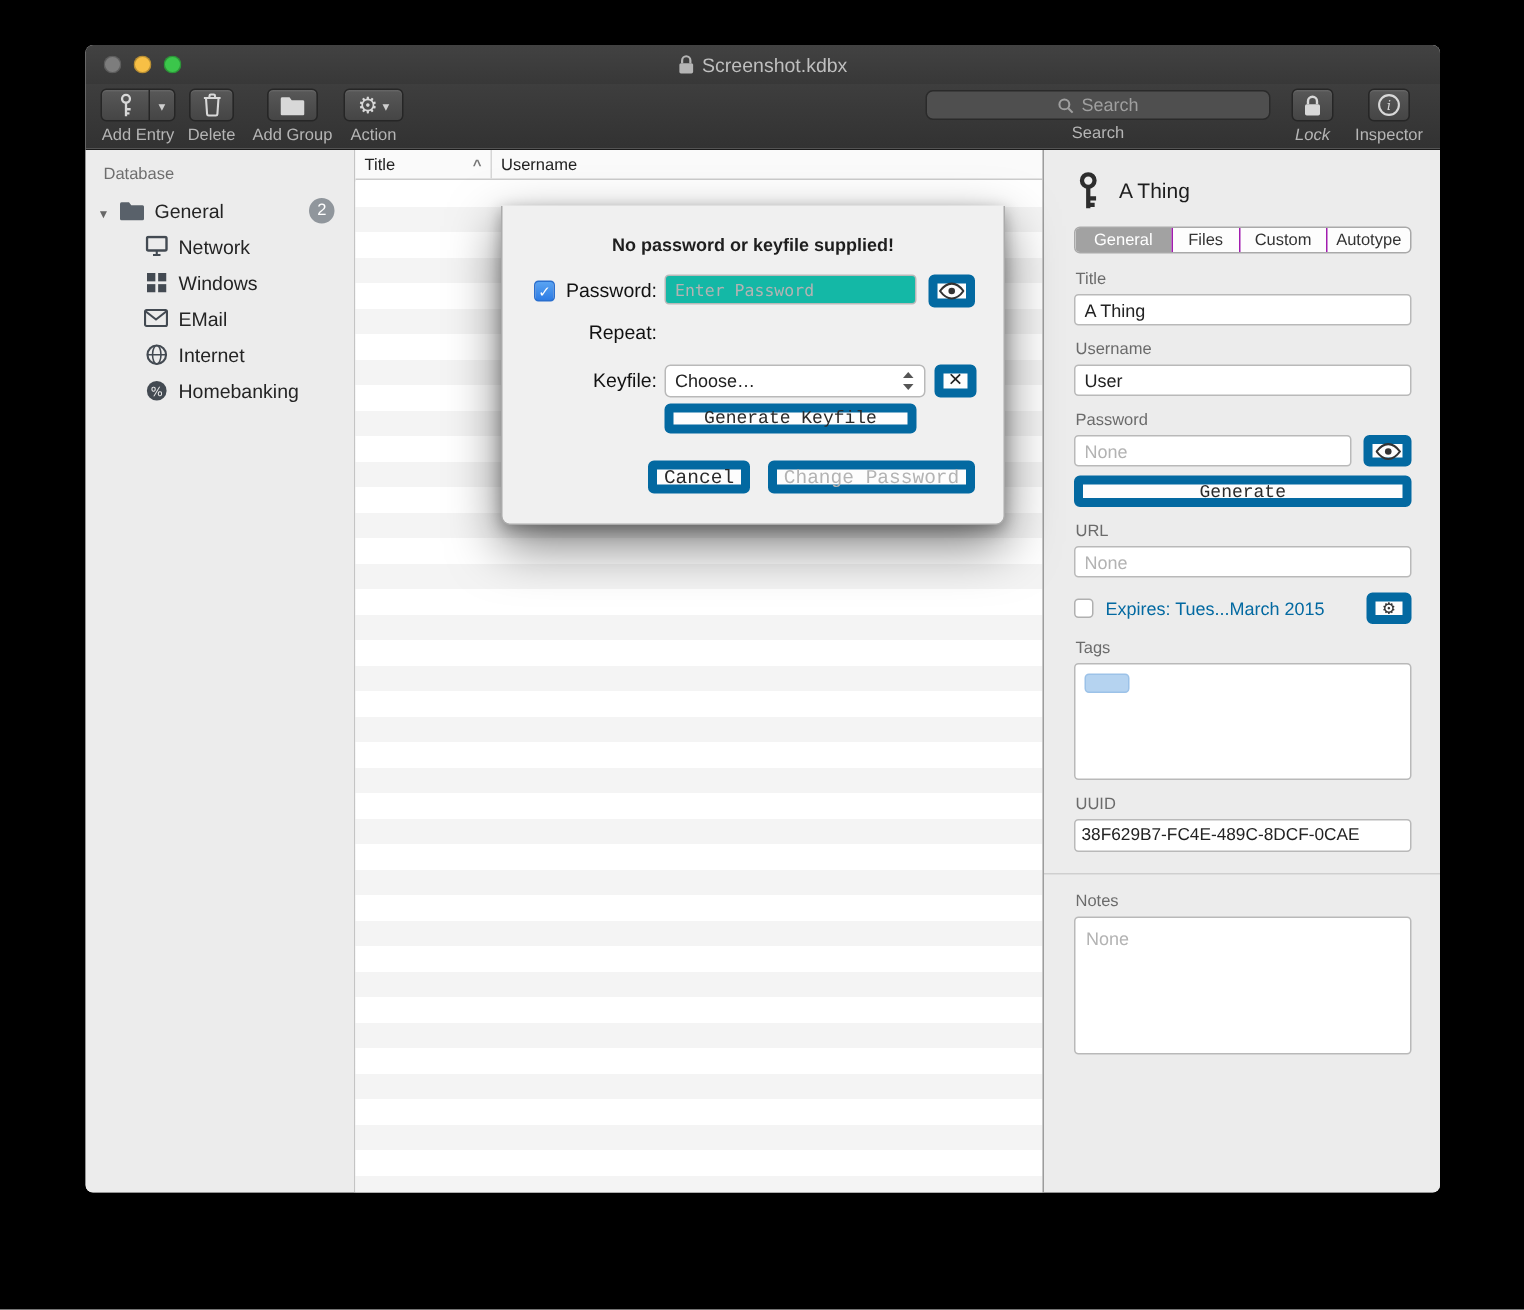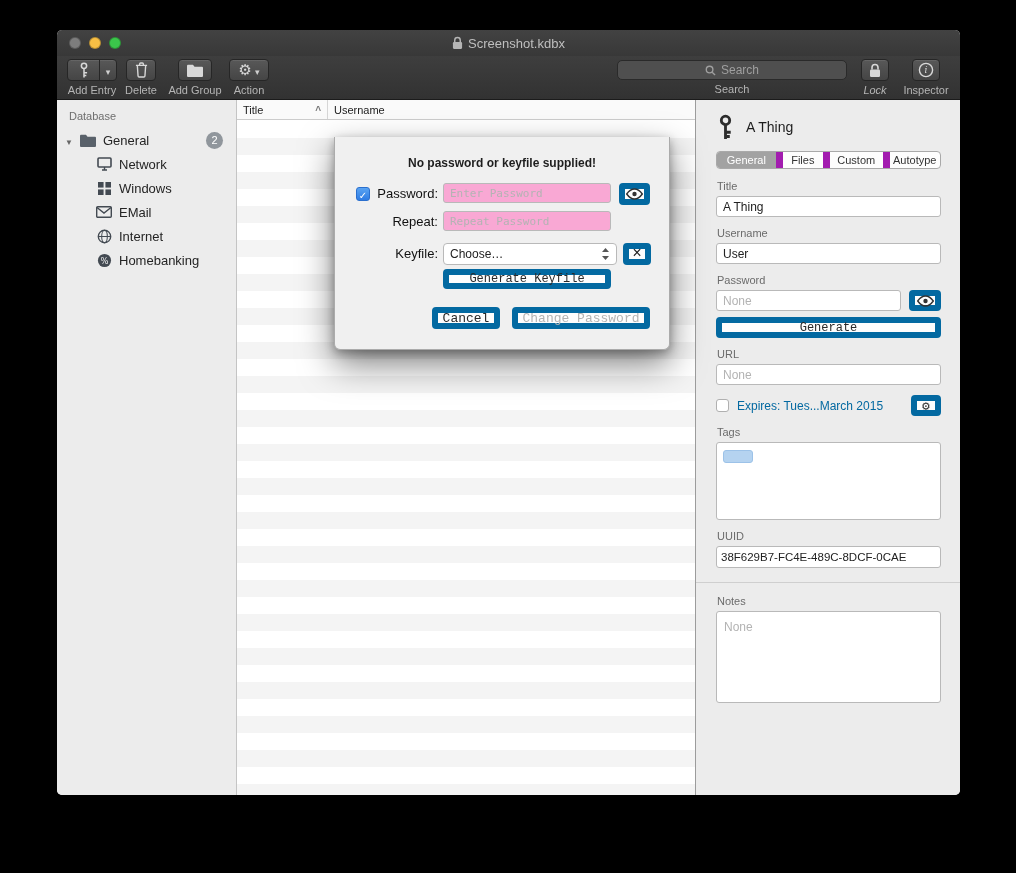--- a/index.html
+++ b/index.html
@@ -102,21 +102,21 @@
     position:absolute; left:638px; top:70px; bottom:0; width:265px;
     background:#ececec; border-left:1px solid #9c9c9c;
     padding:12px 19px 0 20px; overflow:hidden;
   }
   .insp-header { display:flex; align-items:center; gap:11px; height:30px; margin-bottom:9px; }
   .entry-title { font-size:14px; color:#1d1d1d; }
   .segmented {
     display:flex; height:18px; border:1px solid #a9a9a9; border-radius:4px;
     overflow:hidden; background:#fdfdfd; font-size:11px; margin-bottom:11px;
   }
-  .seg { display:flex; align-items:center; justify-content:center; color:#333; border-left:7px solid #a21caf; }
+  .seg { display:flex; align-items:center; justify-content:center; color:#333; border-left:1px solid #a21caf; }
   .seg:first-child { border-left:none; }
   .seg.selected { background:#a2a2a2; color:#fff; }
   .seg-general { flex:29; } .seg-files { flex:20; } .seg-custom { flex:26; } .seg-autotype { flex:25; }
 
   .fld-label { font-size:11px; color:#6b6b6b; margin:0 0 4px 1px; }
   .tfield {
     display:block; width:100%; height:21px; background:#fff;
     border:1px solid #b9b9b9; border-radius:3px;
     font-size:12px; color:#222; padding:0 6px; font-family:inherit;
   }
@@ -154,21 +154,21 @@
   .sh-check.checked {
     background:linear-gradient(#59a3f2,#2e7ce4); border:1px solid #2a6fce;
     display:flex; align-items:center; justify-content:center;
   }
   .checkmark { color:#fff; }
   .checkmark::before { content:"✓"; font-size:10px; }
   .sh-label { position:absolute; left:37px; width:66px; text-align:right; font-size:13px; color:#111; line-height:22px; white-space:nowrap; }
   .lbl-pass { top:46px; } .lbl-repeat { top:74px; } .lbl-keyfile { top:106px; }
   .sh-field {
     position:absolute; left:108px; width:168px; height:20px;
-    background:#f9a8d4; border:1px solid #b9b9b9; border-radius:3px;
+    background:#14b8a6; border:1px solid #b9b9b9; border-radius:3px;
     font-family:"DejaVu Sans Mono",monospace; font-size:11px; color:#222; padding:0 6px;
   }
   .fld-pass { top:46px; } .fld-repeat { top:74px; }
   .sheet-btn { position:absolute; }
   .eye-sheet { left:284px; top:46px; width:31px; height:22px; }
   .popup {
     position:absolute; left:108px; top:106px; width:174px; height:22px;
     background:#fff; border:1px solid #b9b9b9; border-radius:4px;
     display:flex; align-items:center; font-size:12px; color:#222; padding:0 6px;
   }
@@ -427,21 +427,20 @@
     <span class="sh-label lbl-pass">Password:</span>
     <input class="sh-field fld-pass" placeholder="Enter Password" style="">
     <button class="btn-light sheet-btn eye-sheet">
       <svg width="17" height="12" viewBox="0 0 24 16">
         <path d="M12 1C6.5 1 2.3 6.2 1 8c1.3 1.8 5.5 7 11 7s9.7-5.2 11-7C21.7 6.2 17.5 1 12 1z" fill="none" stroke="#333" stroke-width="2"></path>
         <circle cx="12" cy="8" r="3.1" fill="#333"></circle>
       </svg>
     </button>
 
     <span class="sh-label lbl-repeat">Repeat:</span>
-    <input class="sh-field fld-repeat" placeholder="Repeat Password" style="">
 
     <span class="sh-label lbl-keyfile">Keyfile:</span>
     <div class="popup">
       <span>Choose…</span>
       <span class="chevrons">
         <svg width="9" height="14" viewBox="0 0 9 14">
             <path d="M4.5 1 L8 5 H1 Z" fill="#555"></path>
             <path d="M4.5 13 L1 9 H8 Z" fill="#555"></path>
           </svg>
       </span>

